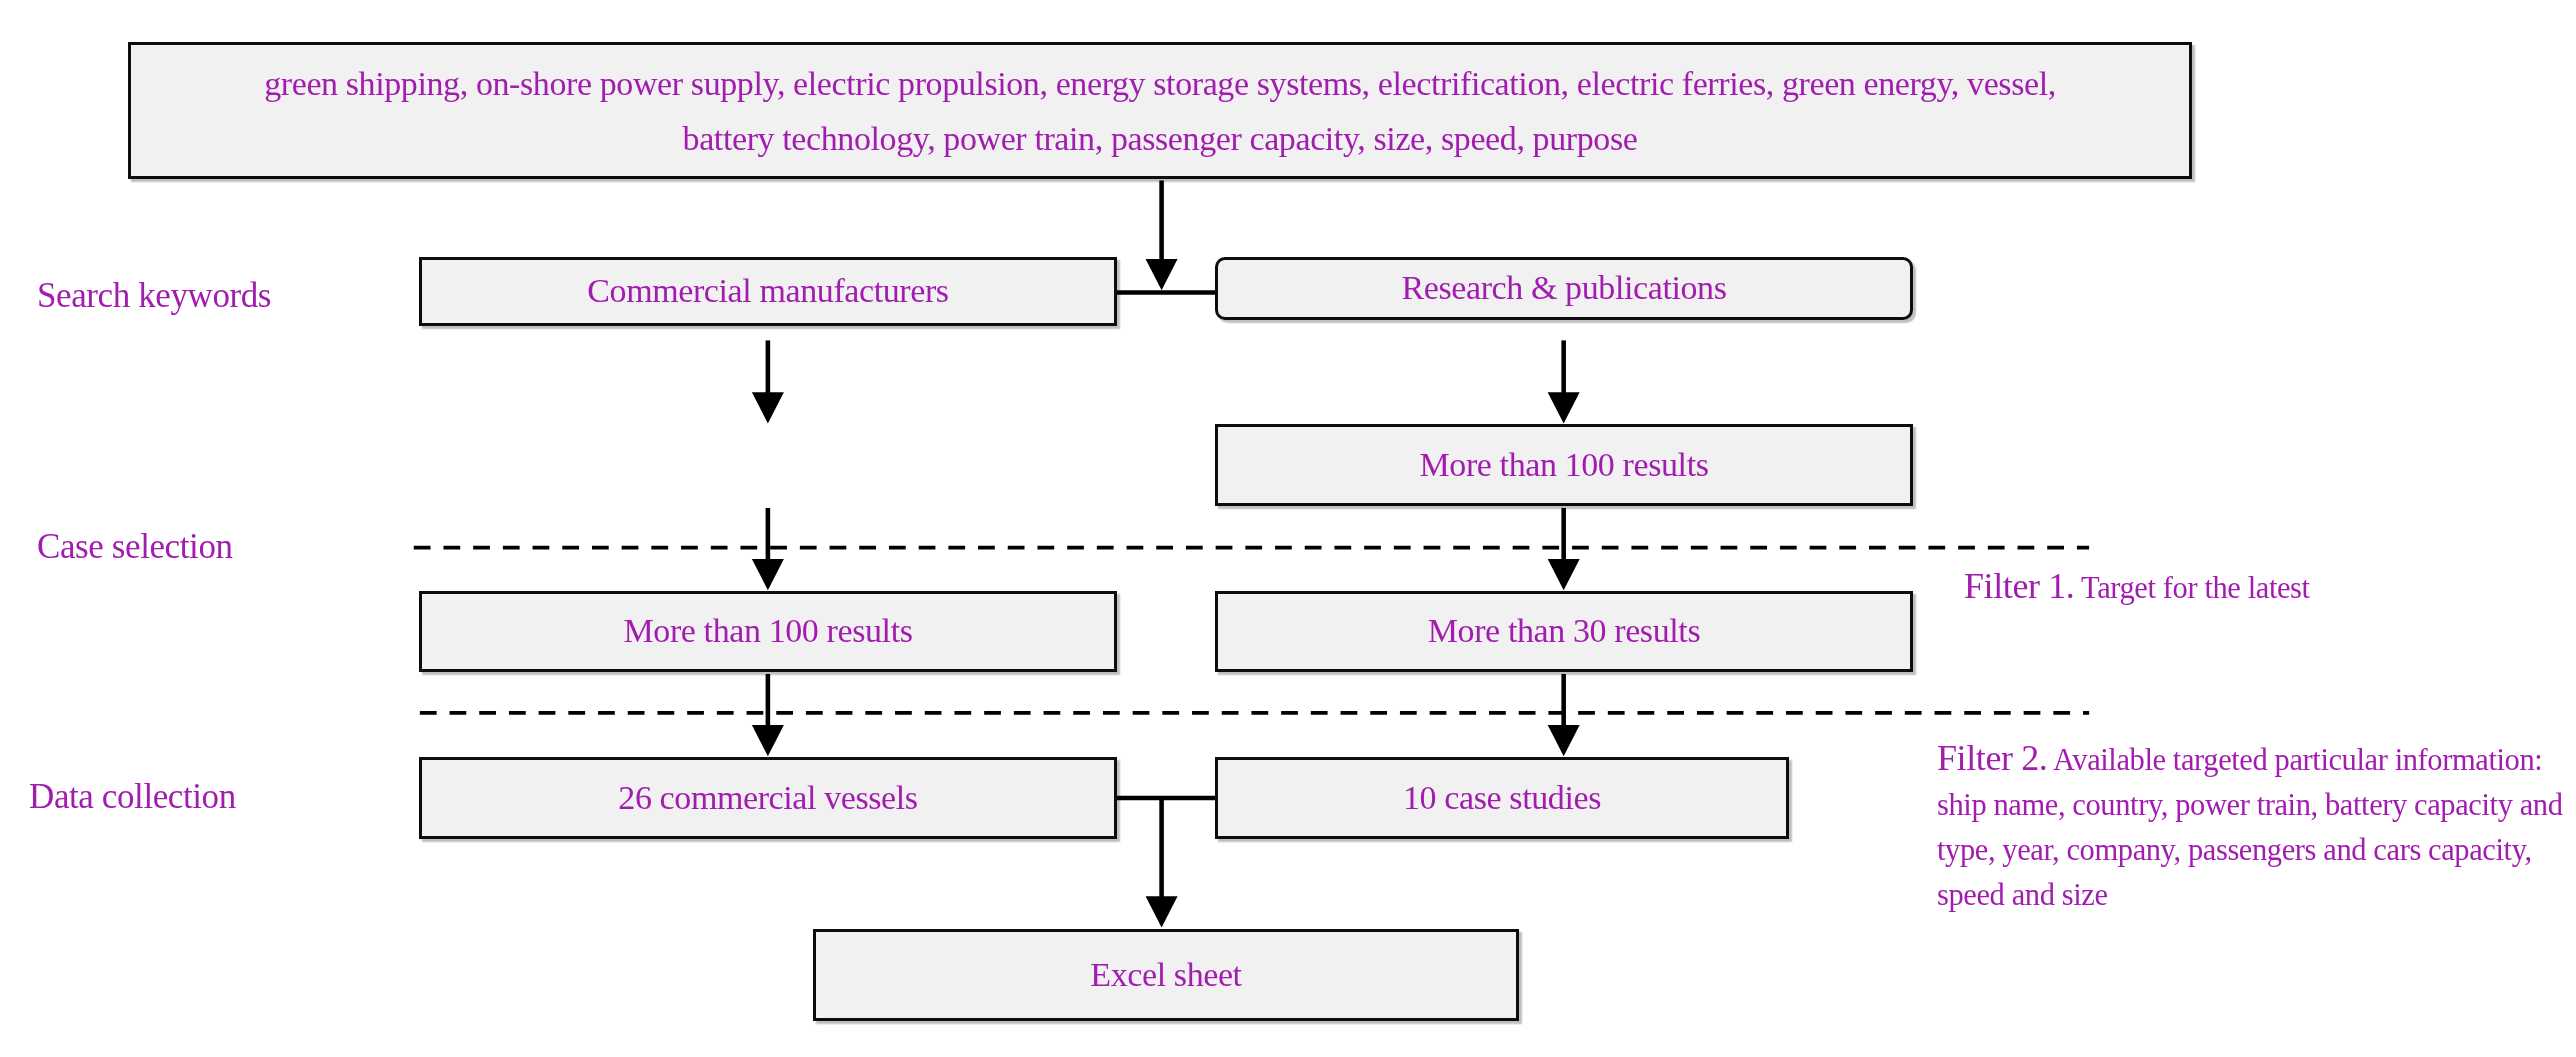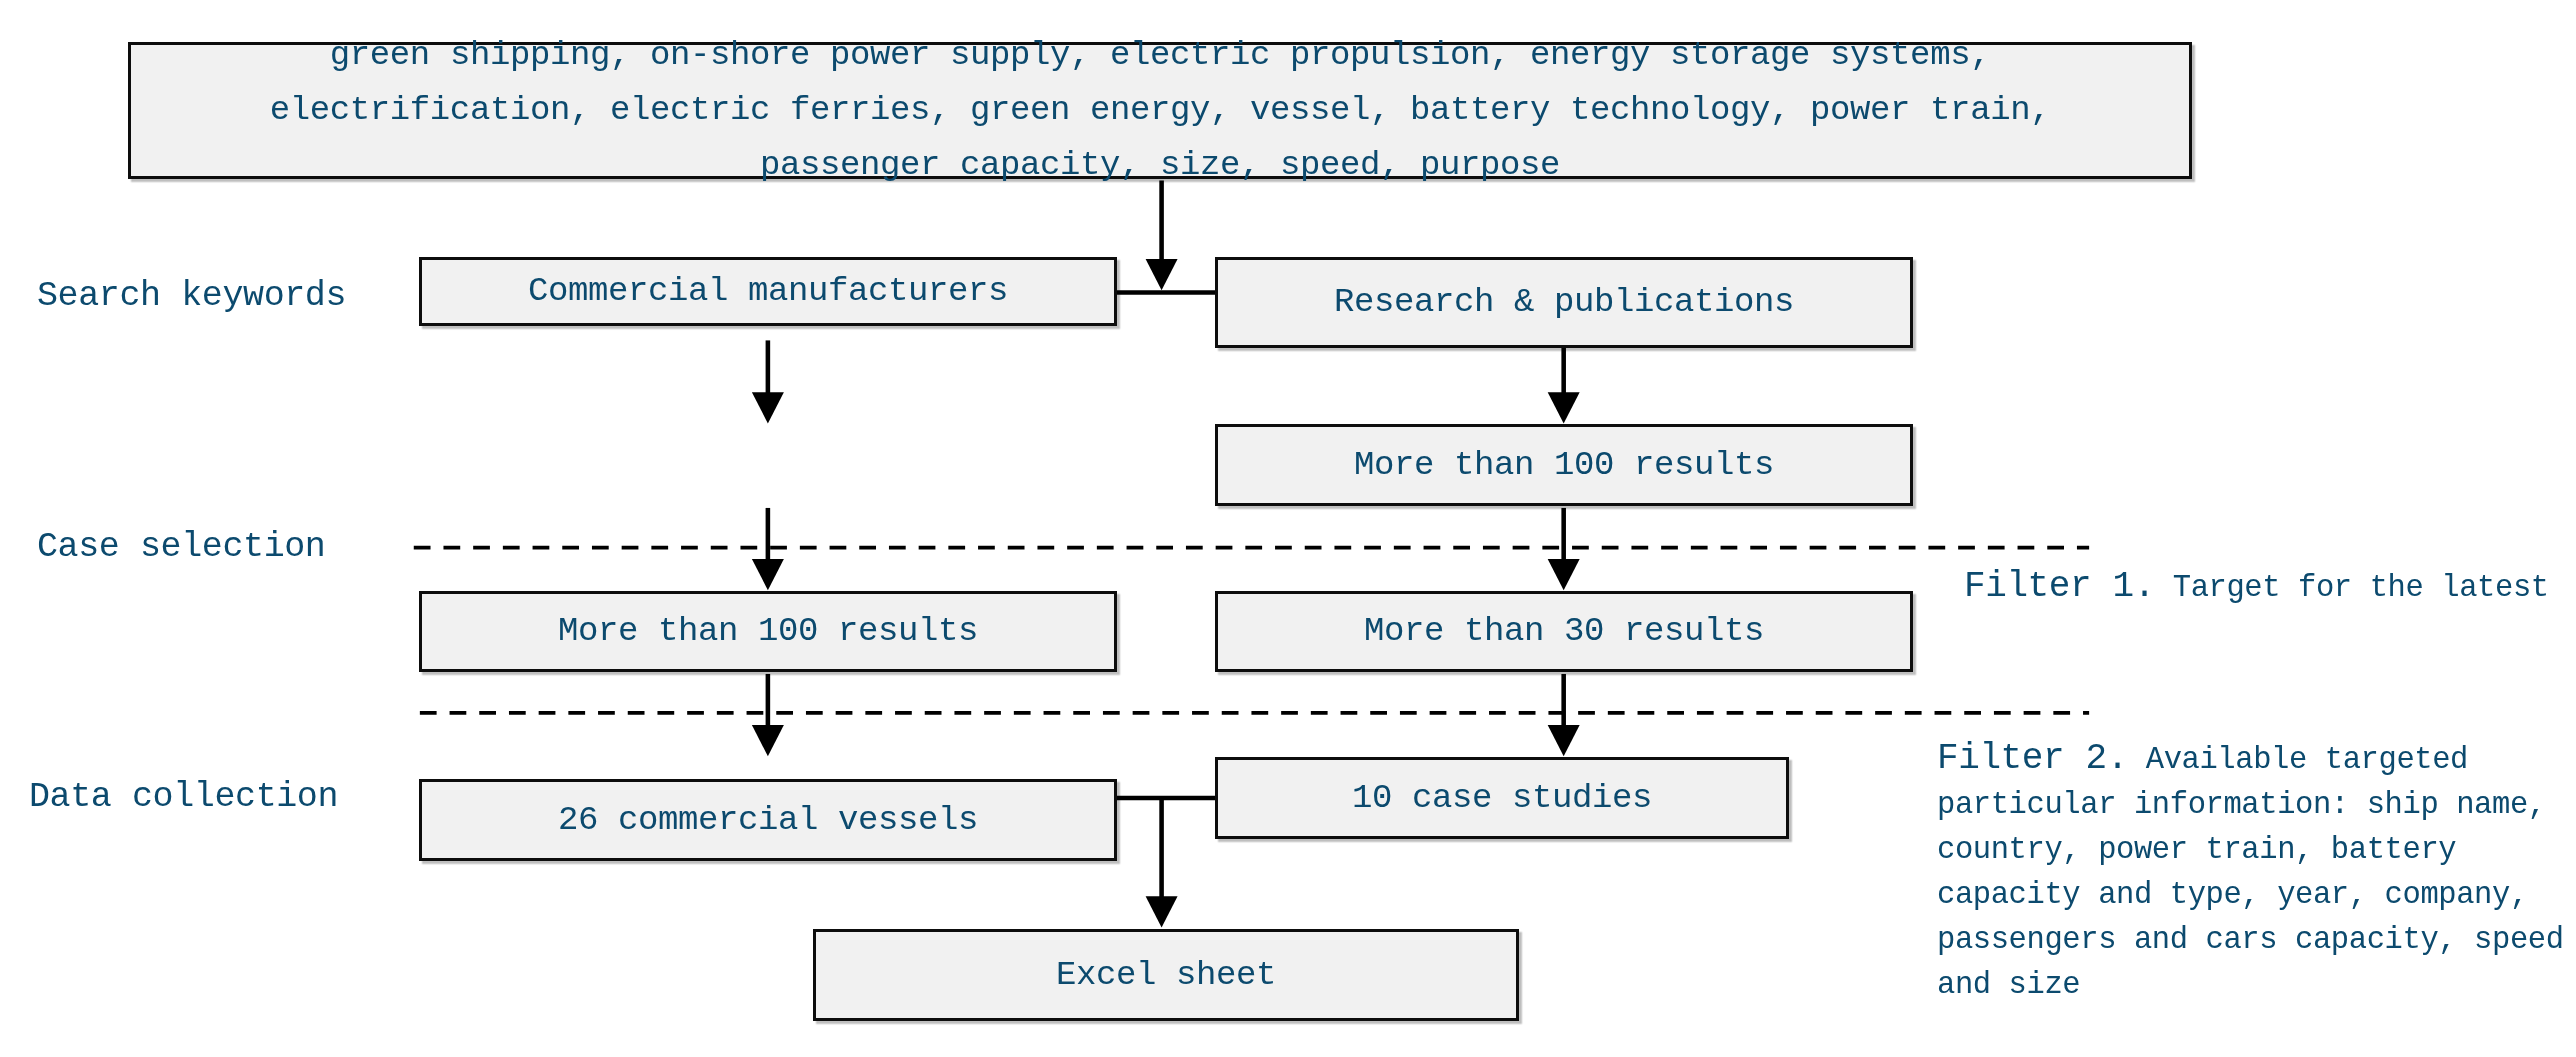--- a/index.html
+++ b/index.html
@@ -1,18 +1,18 @@
 <!DOCTYPE html>
 <html style="font-size:12.2px"><head>
 <meta charset="utf-8">
 <style>
   html,body{margin:0;padding:0;background:#ffffff;}
   .canvas{
     position:relative;width:2576px;height:1057px;background:#ffffff;
-    font-family:Liberation Mono, monospace;color:#0c4a6e;overflow:hidden;
+    font-family:Liberation Serif, serif;color:#a21caf;overflow:hidden;
     letter-spacing:-0.4px;
   }
   .connectors{position:absolute;left:0;top:0;pointer-events:none;}
   .node{
     position:absolute;box-sizing:border-box;background:#f1f1f1;
     border:3.8px solid #0d0d0d;box-shadow:3px 3px 1.5px rgba(0,0,0,0.25);
     display:flex;align-items:center;justify-content:center;text-align:center;
     font-size:34px;line-height:1.25;
   }
   .node.keywords{font-size:34px;line-height:55px;padding:0 91px;}
@@ -60,36 +60,36 @@
     <span>green shipping, on-shore power supply, electric propulsion, energy storage systems, electrification, electric ferries, green energy, vessel, battery technology, power train, passenger capacity, size, speed, purpose</span>
   </div>
 
   <div class="stage-label" style="left:37px;top:276px;">Search keywords</div>
   <div class="stage-label" style="left:37px;top:527px;">Case selection</div>
   <div class="stage-label" style="left:29px;top:777px;">Data collection</div>
 
   <div class="node" style="left:419px;top:257px;width:698px;height:69px;">
     <span>Commercial manufacturers</span>
   </div>
-  <div class="node" style="left:1215px;top:257px;width:698px;height:91px;">
+  <div class="node" style="left:1215px;top:257px;width:698px;height:63px;border-radius:10px;">
     <span>Research &amp; publications</span>
   </div>
 
   <div class="node" style="left:1215px;top:424px;width:698px;height:82px;">
     <span>More than 100 results</span>
   </div>
 
   <div class="node" style="left:419px;top:591px;width:698px;height:81px;">
     <span>More than 100 results</span>
   </div>
   <div class="node" style="left:1215px;top:591px;width:698px;height:81px;">
     <span>More than 30 results</span>
   </div>
 
-  <div class="node" style="left:419px;top:757px;width:698px;height:82px;margin-top:22px;">
+  <div class="node" style="left:419px;top:757px;width:698px;height:82px;">
     <span>26 commercial vessels</span>
   </div>
   <div class="node" style="left:1215px;top:757px;width:574px;height:82px;">
     <span>10 case studies</span>
   </div>
 
   <div class="node" style="left:813px;top:929px;width:706px;height:92px;">
     <span>Excel sheet</span>
   </div>
 

